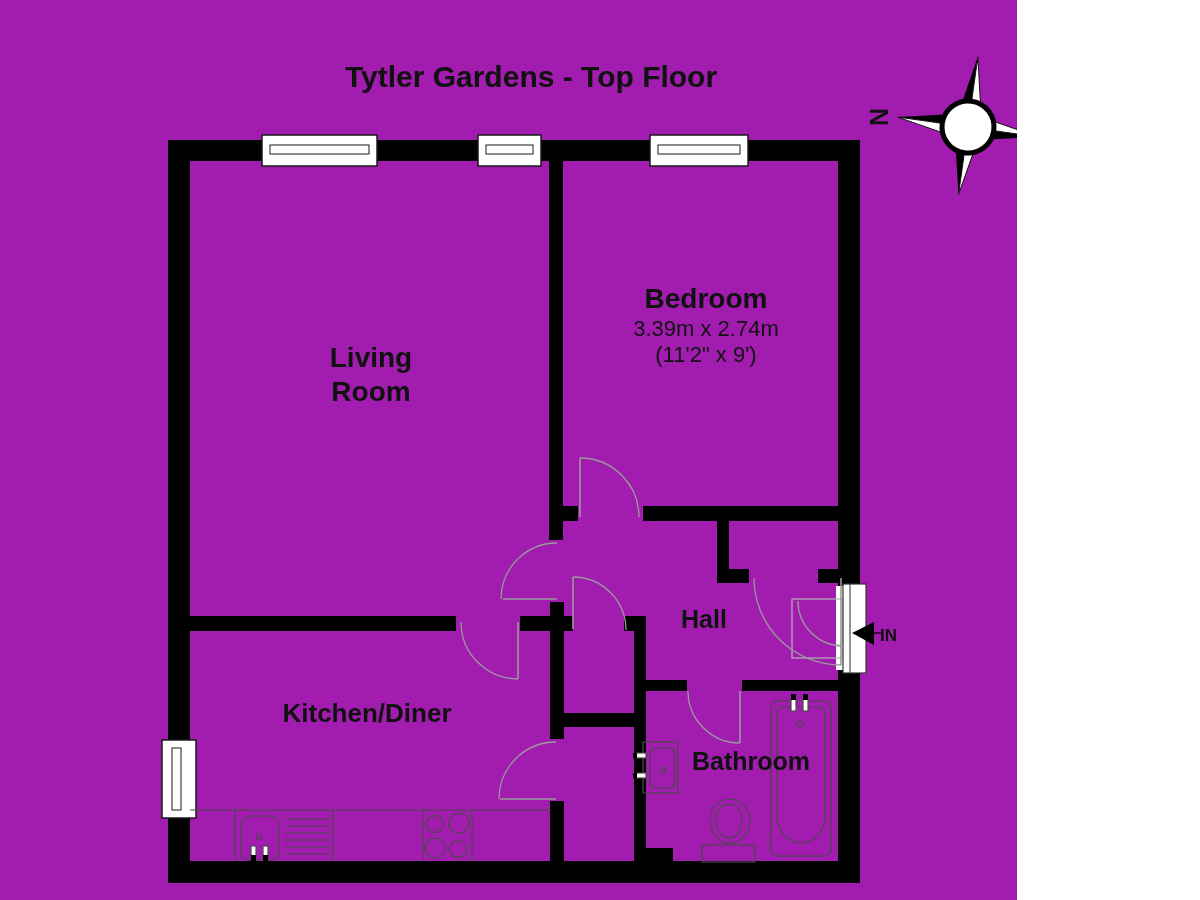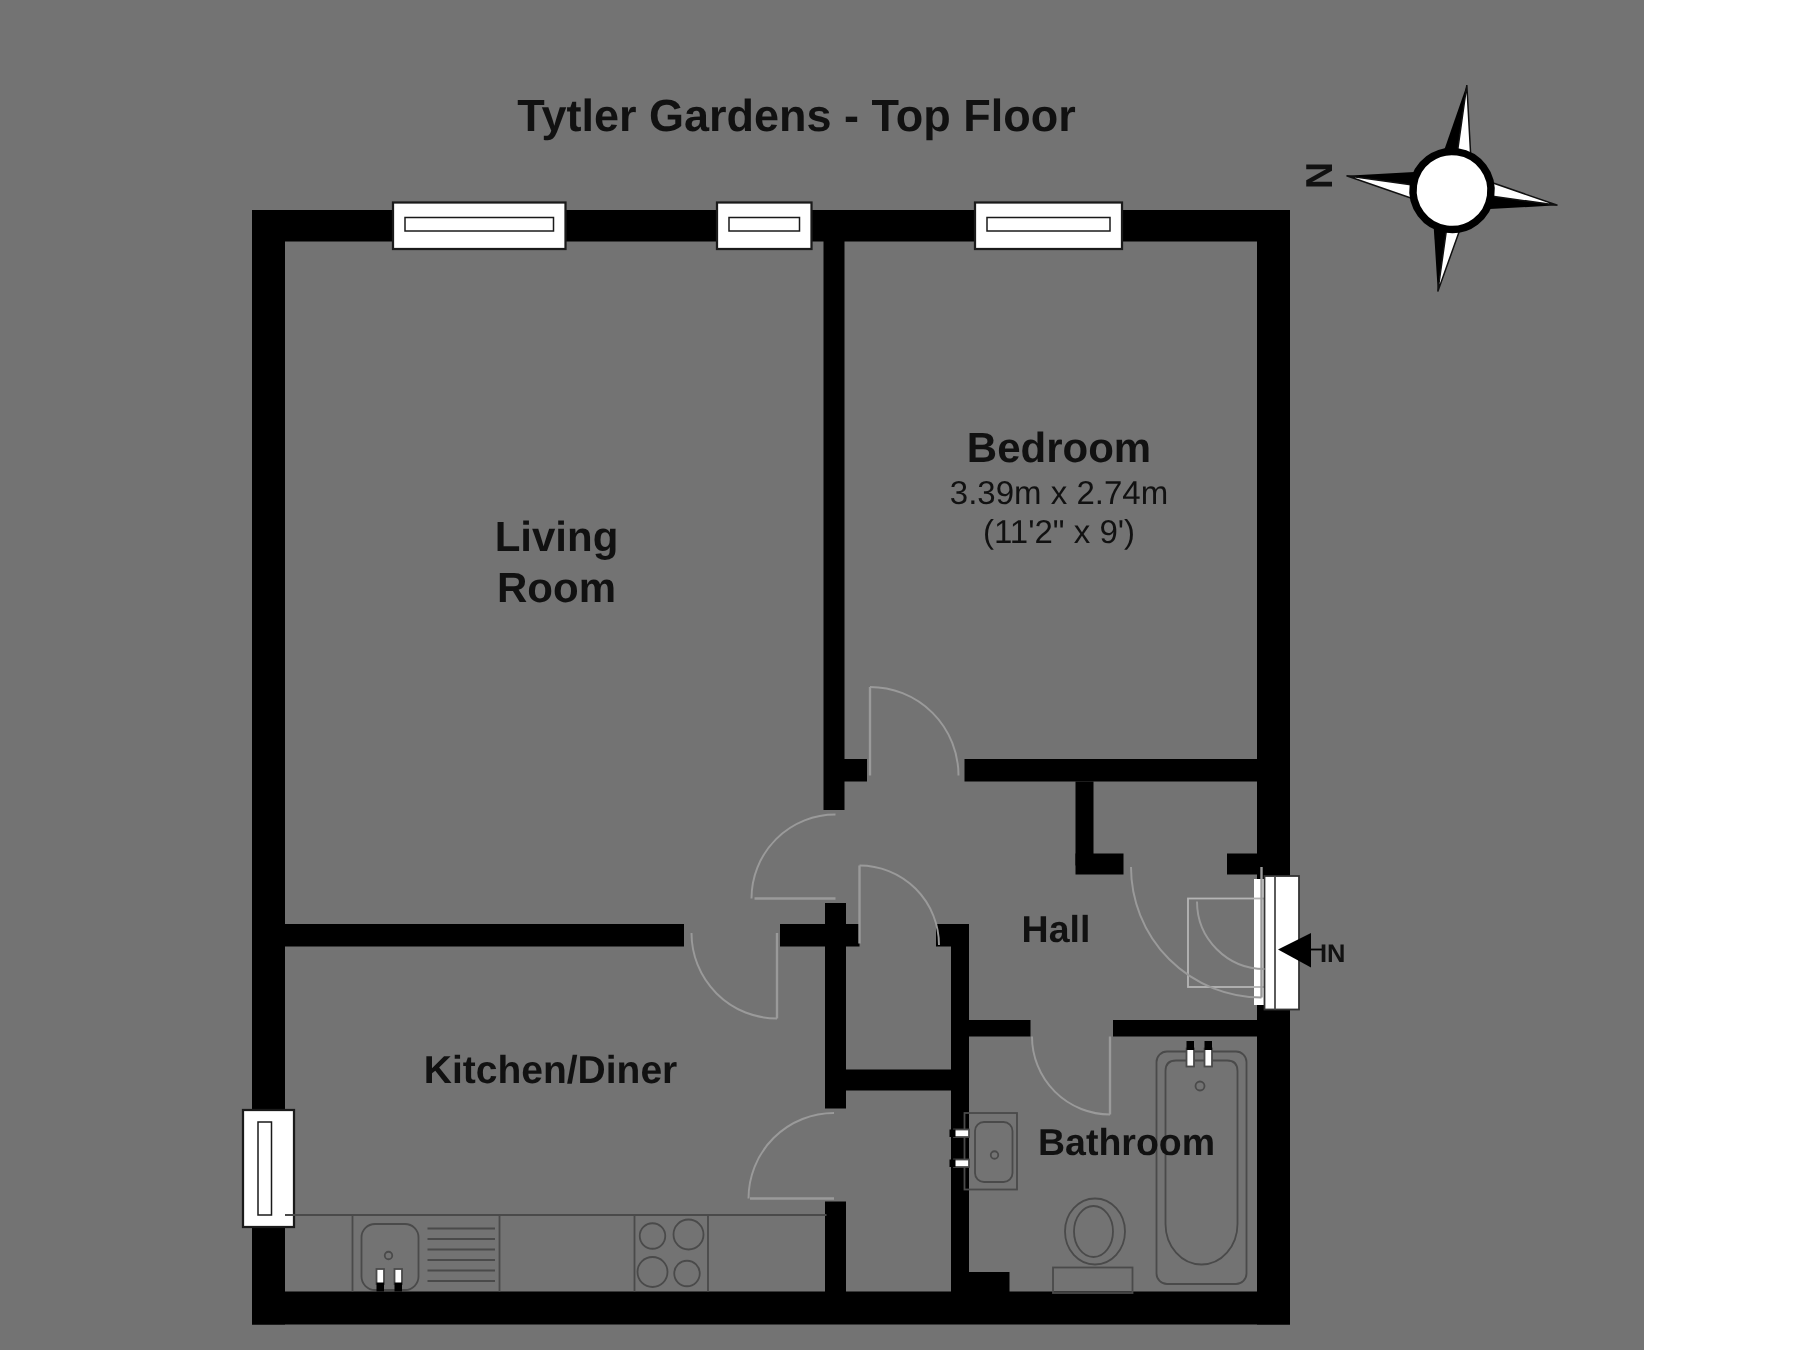--- a/index.html
+++ b/index.html
@@ -1,16 +1,16 @@
 <!DOCTYPE html>
 <html><head>
 <meta charset="utf-8">
 <style>
   html,body{margin:0;padding:0;background:#ffffff;}
-  .stage{position:relative;width:1096px;height:900px;background:#737373;overflow:hidden;
+  .stage{position:relative;width:1017px;height:900px;background:#a21caf;overflow:hidden;
          font-family:"Liberation Sans", sans-serif;}
   svg text{font-family:"Liberation Sans", sans-serif;fill:#111;}
 </style>
 </head>
 <body>
 
 <div class="stage">
   <svg id="plan" width="1200" height="900" viewBox="0 0 1200 900">
       <rect x="168" y="140" width="692" height="21" fill="#000000"></rect>
       <rect x="168" y="140" width="22" height="743" fill="#000000"></rect>

